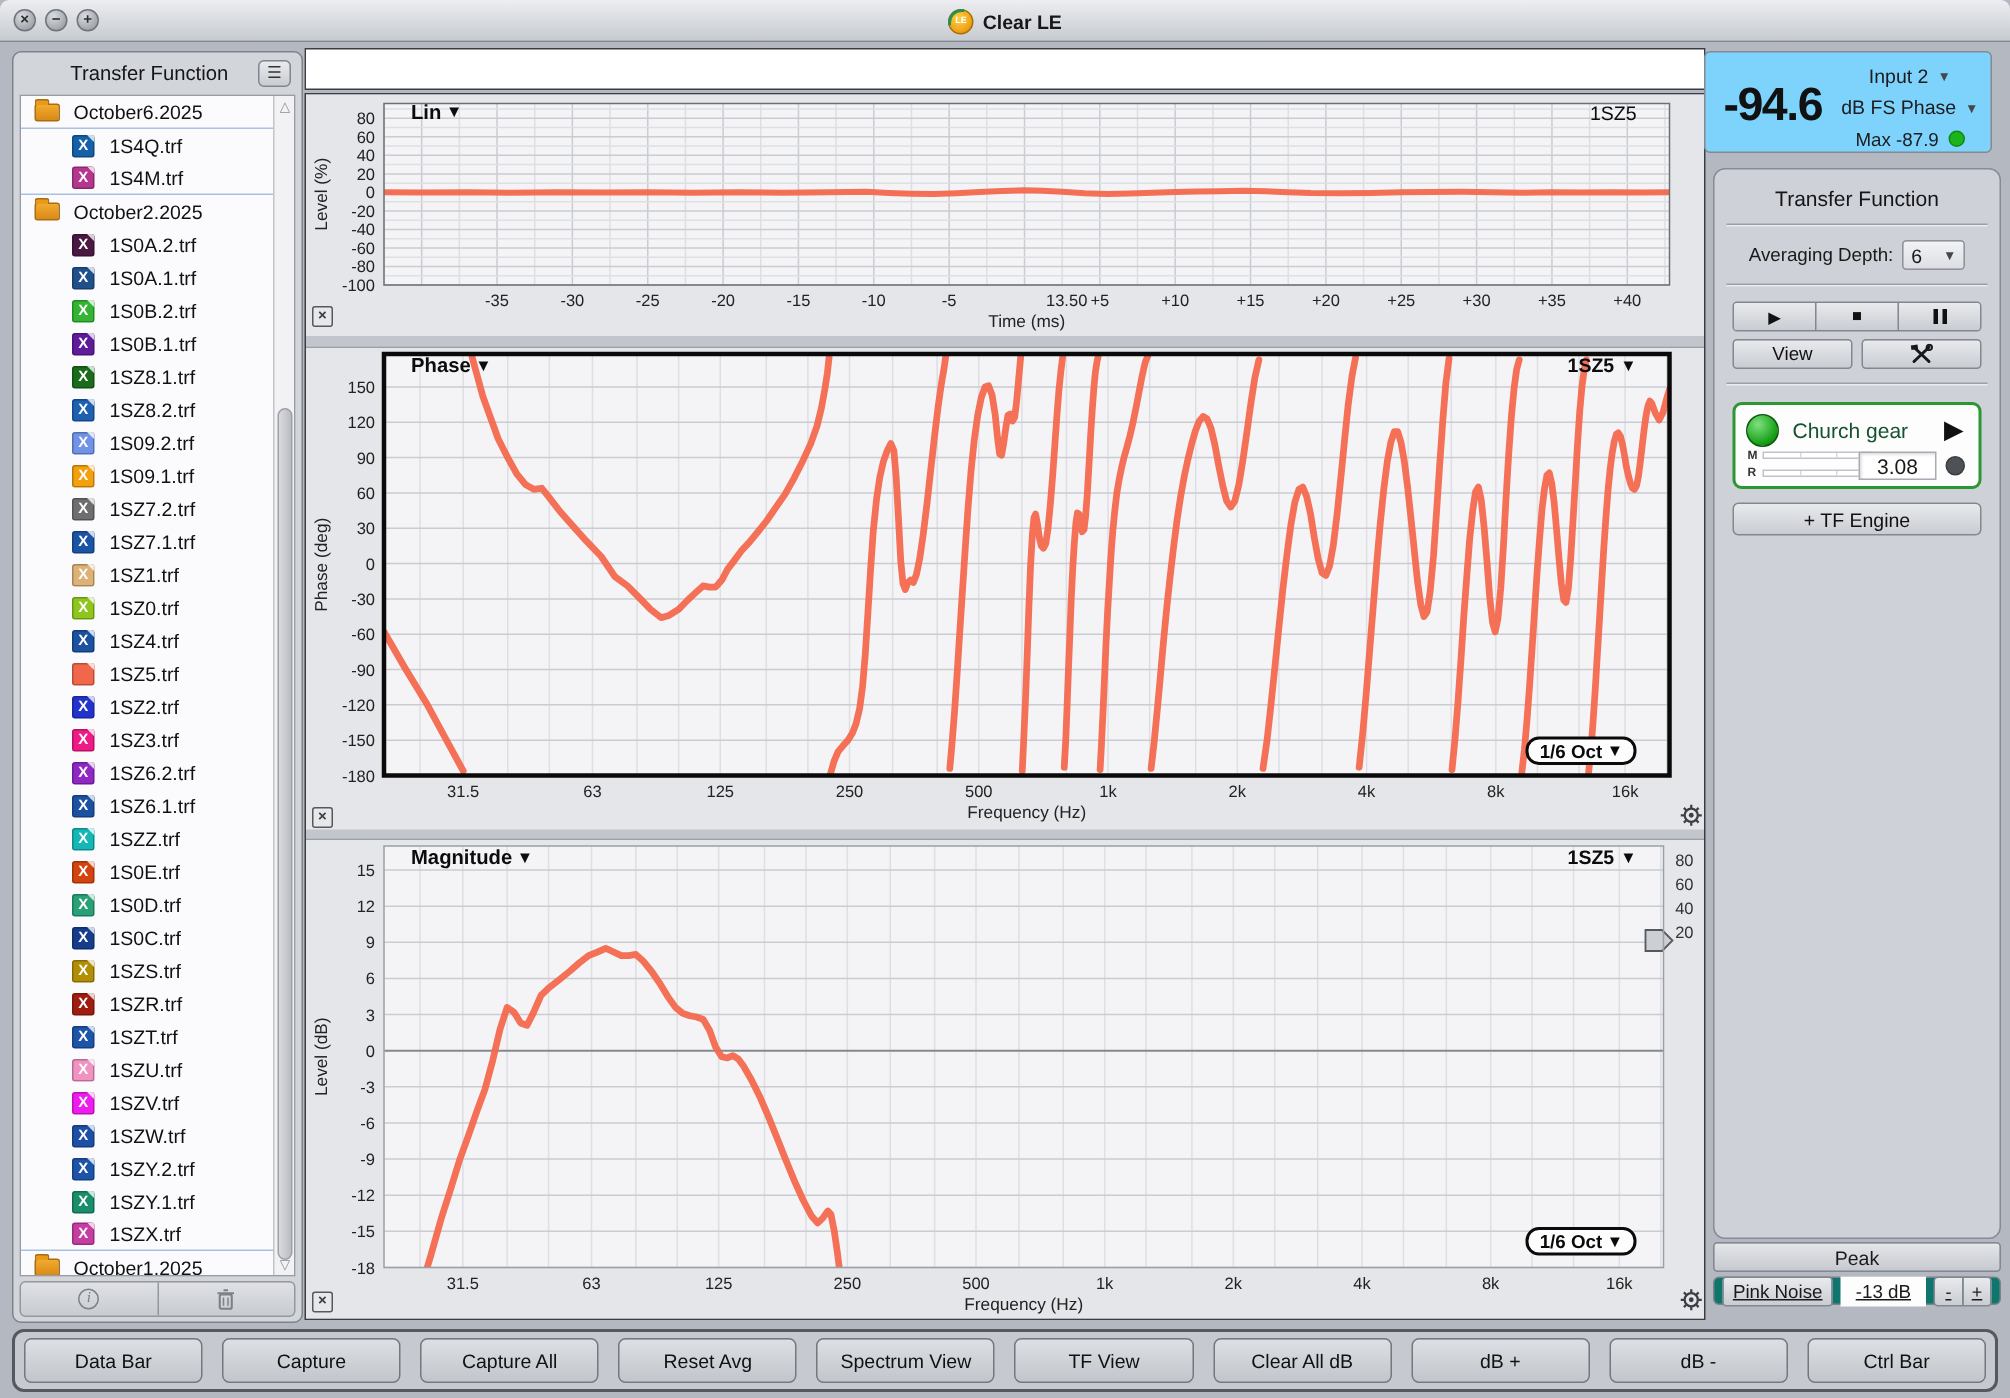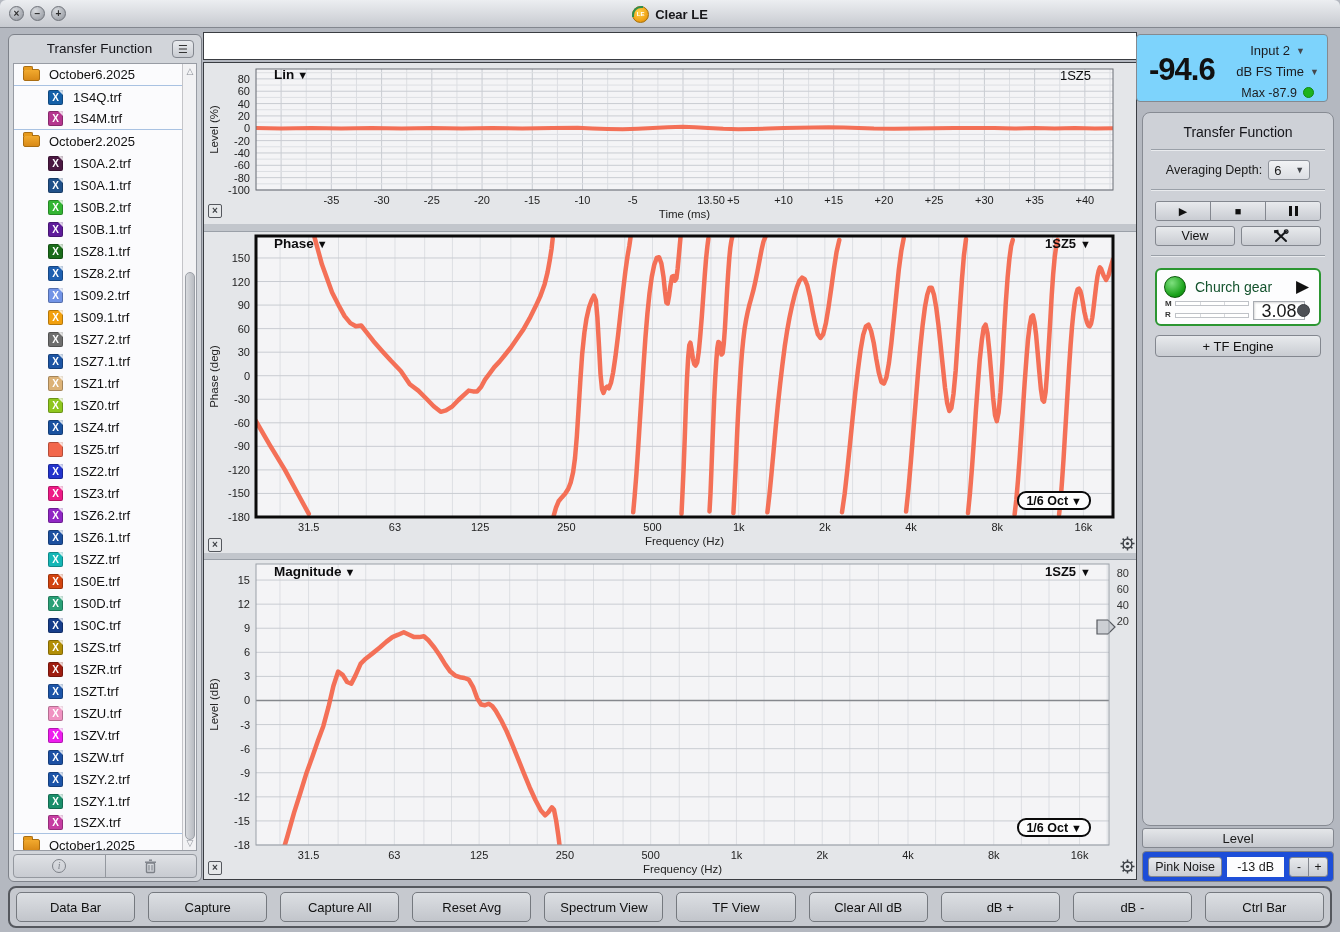--- a/index.html
+++ b/index.html
@@ -119,34 +119,34 @@
   #church { margin:11px 12px 0 12px; height:58px; background:#fdfdfe; border:2px solid #2c9632;
     border-radius:6px; position:relative; }
   .ball { position:absolute; left:7px; top:6px; width:22px; height:22px; border-radius:50%;
     background:radial-gradient(circle at 35% 30%, #7fe07f, #1aa21a 65%, #0c6c0c); border:1px solid #0a5a0a; }
   .church-name { position:absolute; left:38px; top:9px; font-size:14px; color:#14532d; }
   .church-play { position:absolute; right:10px; top:6px; font-size:17px; color:#111; }
   .mr-label { position:absolute; left:8px; font-size:8px; font-weight:bold; color:#333; }
   .mr-bar { position:absolute; left:18px; width:74px; height:5px; background:#fff;
     border:1px solid #bfc2c7; }
   .mr-bar i { position:absolute; top:0; bottom:0; width:1px; background:#d7d9dd; }
-  .val-box { position:absolute; left:96px; top:31px; width:52px; height:19px; background:#fff;
-    border:1px solid #a8acb2; box-shadow:inset 1px 1px 2px rgba(0,0,0,.15); font-size:18px;
+  .val-box { position:absolute; left:82px; top:31px; width:52px; height:19px; background:#fff;
+    border:1px solid #a8acb2; box-shadow:inset 1px 1px 2px rgba(0,0,0,.15); font-size:14px;
     text-align:center; line-height:18px; }
   .rec-dot { position:absolute; right:9px; top:34px; width:13px; height:13px; border-radius:50%;
     background:#4e5156; border:1px solid #3a3d41; }
   .wide-btn { margin:9px 12px 0 12px; height:22px; border:1px solid #83878f; border-radius:4px;
     background:linear-gradient(#e8eaed,#c9ccd2); display:flex; align-items:center; justify-content:center;
     font-size:13px; color:#111; }
   #view-bar { position:absolute; left:1142px; top:828px; width:192px; height:20px;
     border:1px solid #83878f; border-radius:3px; background:linear-gradient(#e4e6e9,#c6c9cf);
     font-size:13px; display:flex; align-items:center; justify-content:center; }
-  #pinkrow { position:absolute; left:1142px; top:851px; width:192px; height:31px;
-    border:1px solid #7e828a; border-radius:4px; background:#1d4ed8; display:flex; align-items:center;
-    padding:0 5px; gap:5px; }
+  #pinkrow { position:absolute; left:1142px; top:851px; width:192px; height:19px;
+    border:1px solid #7e828a; border-radius:4px; background:#0f766e; display:flex; align-items:center;
+    padding:0 5px; gap:5px;text-decoration:underline; }
   .pn-btn { width:76px; height:20px; border:1px solid #83878f; border-radius:3px;
     background:linear-gradient(#e8eaed,#c9ccd2); font-size:12.5px; display:flex; align-items:center;
     justify-content:center; }
   .pn-val { width:58px; height:20px; background:#fdfdfe; font-size:12.5px; display:flex;
     align-items:center; justify-content:center; }
   .pm-group { display:flex; width:40px; height:20px; border:1px solid #83878f; border-radius:3px;
     overflow:hidden; }
   .pm-group span { flex:1; background:linear-gradient(#e8eaed,#c9ccd2); display:flex; align-items:center;
     justify-content:center; font-size:12px; }
   .pm-group span + span { border-left:1px solid #83878f; }
@@ -675,21 +675,21 @@
 </div>
 
 <div id="meterbox">
   <div id="meter-value">-94.6</div>
   <div class="meter-right">
     <div class="meter-line">
       <span>Input 2</span>
         <span class="dd-arrow">▼</span>
     </div>
     <div class="meter-line">
-      <span>dB FS Time</span>
+      <span>dB FS Phase</span>
         <span class="dd-arrow">▼</span>
     </div>
     <div class="meter-line max-line">
       <span>Max -87.9</span>
         <span class="green-dot"></span>
     </div>
   </div>
 </div>
 
 <div id="tfpanel">
@@ -744,21 +744,21 @@
     <div class="mr-bar" style="top:43px;">
         <i style="left:33%"></i>
         <i style="left:66%"></i>
       </div>
     <div class="val-box">3.08</div>
     <div class="rec-dot"></div>
   </div>
   <div class="wide-btn">+ TF Engine</div>
 </div>
 
-<div id="view-bar">Level</div>
+<div id="view-bar">Peak</div>
 
 <div id="pinkrow">
   <div class="pn-btn">Pink Noise</div>
   <div class="pn-val">-13 dB</div>
   <div class="pm-group">
     <span>-</span>
     <span>+</span>
   </div>
 </div>
 

